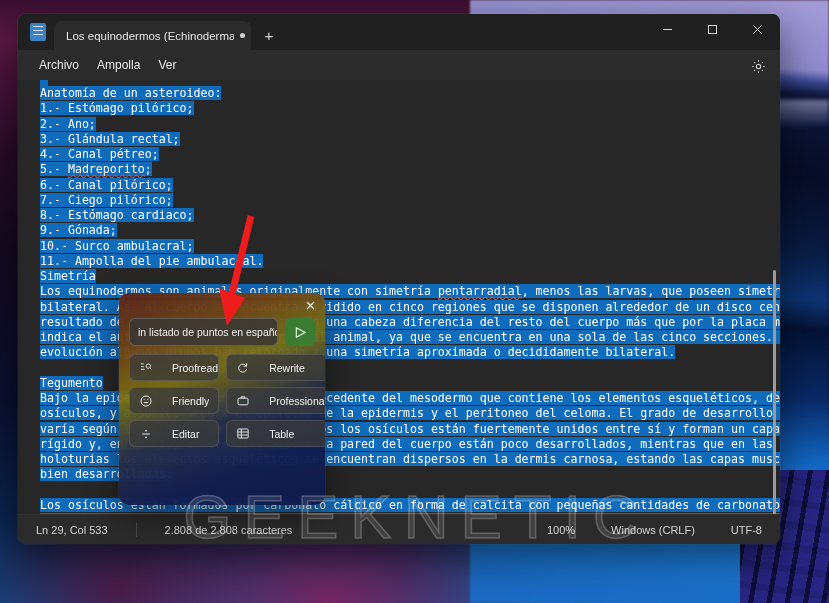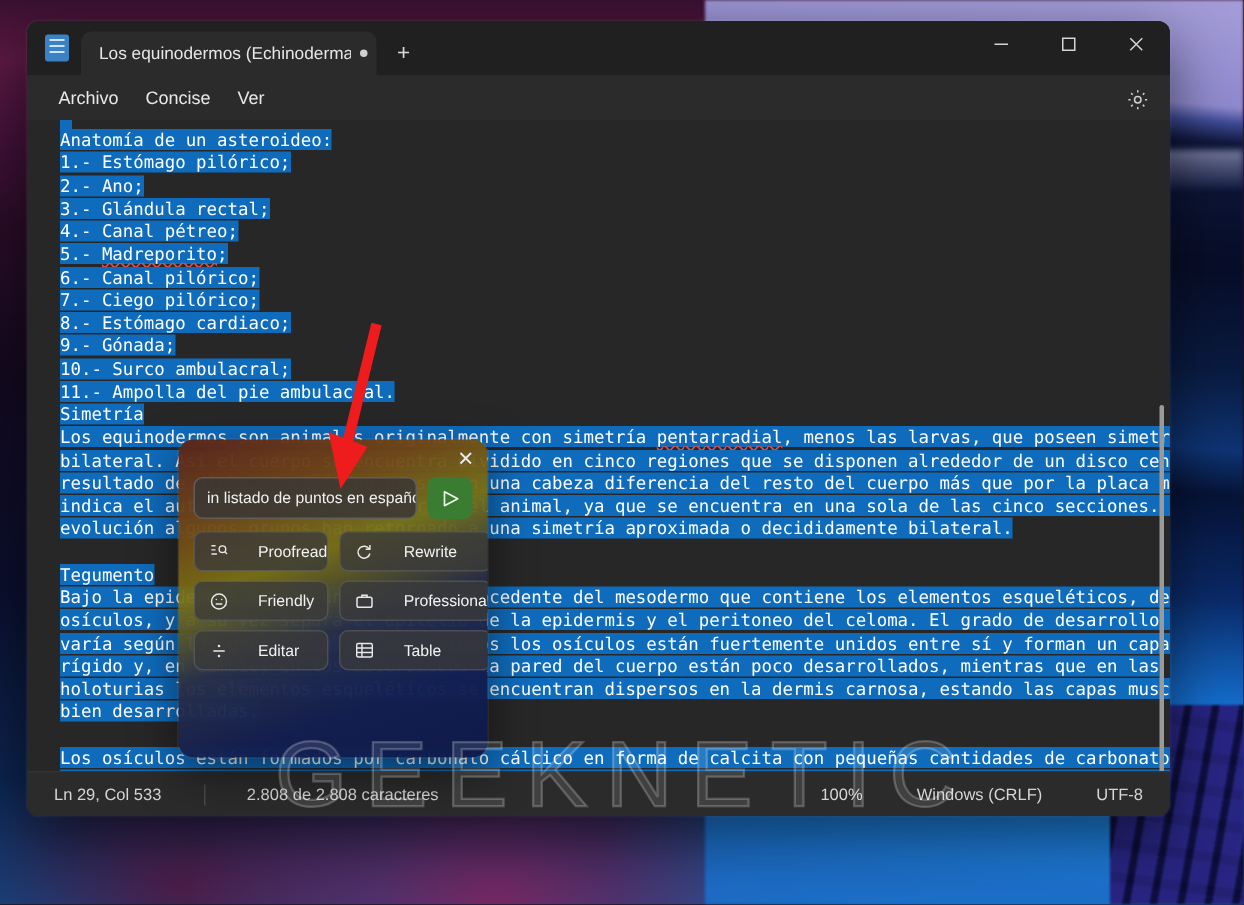--- a/index.html
+++ b/index.html
@@ -242,21 +242,21 @@
       <div class="wc close">
         <svg width="11" height="11" viewBox="0 0 11 11">
             <path d="M1.5 1.5 L9.5 9.5 M9.5 1.5 L1.5 9.5" stroke="#d6d6d6" stroke-width="1"></path>
           </svg>
       </div>
     </div>
   </div>
 
   <div class="menubar">
     <div class="menu-item">Archivo</div>
-    <div class="menu-item">Concise</div>
+    <div class="menu-item">Ampolla</div>
     <div class="menu-item">Ver</div>
     <div class="gear">
       <svg width="15" height="15" viewBox="0 0 16 16" fill="none" stroke="#cfcfcf" stroke-width="1.1">
         <circle cx="8" cy="8" r="2.3"></circle>
         <path d="M8 1.3v1.6M8 13.1v1.6M1.3 8h1.6M13.1 8h1.6M3.3 3.3l1.1 1.1M11.6 11.6l1.1 1.1M12.7 3.3l-1.1 1.1M4.4 11.6l-1.1 1.1"></path>
       </svg>
     </div>
   </div>
 
   <div class="editor-wrap">

